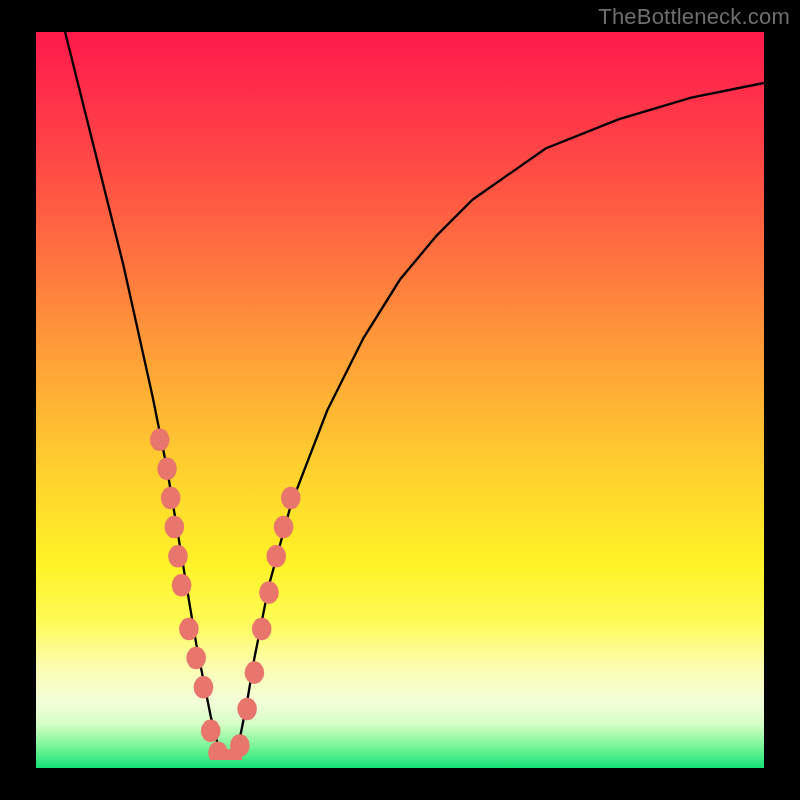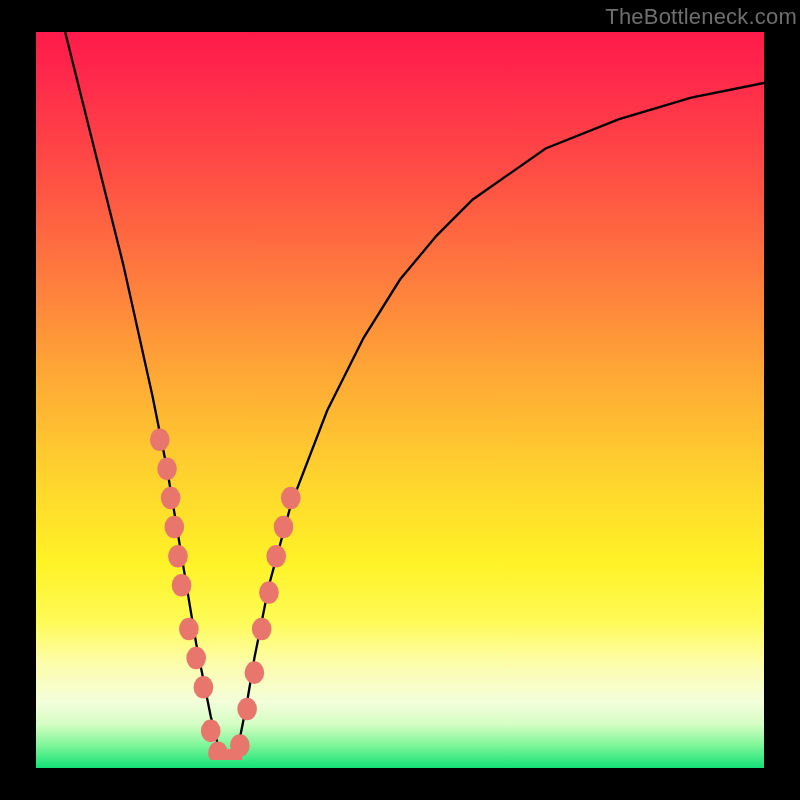--- a/index.html
+++ b/index.html
@@ -12,21 +12,21 @@
   }
   .frame {
     width: 800px;
     height: 800px;
     background: #000;
     position: relative;
   }
   .watermark {
     position: absolute;
     top: 4px;
-    right: 3px;
+    right: 10px;
     color: #6e6e6e;
     font-size: 22px;
     font-weight: 500;
     letter-spacing: 0.2px;
     z-index: 10;
   }
   .plot-area {
     position: absolute;
     left: 36px;
     top: 32px;

